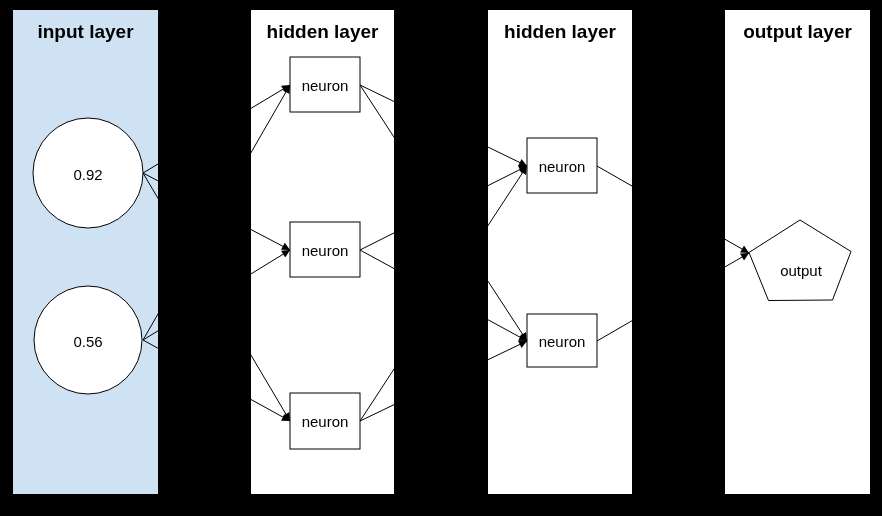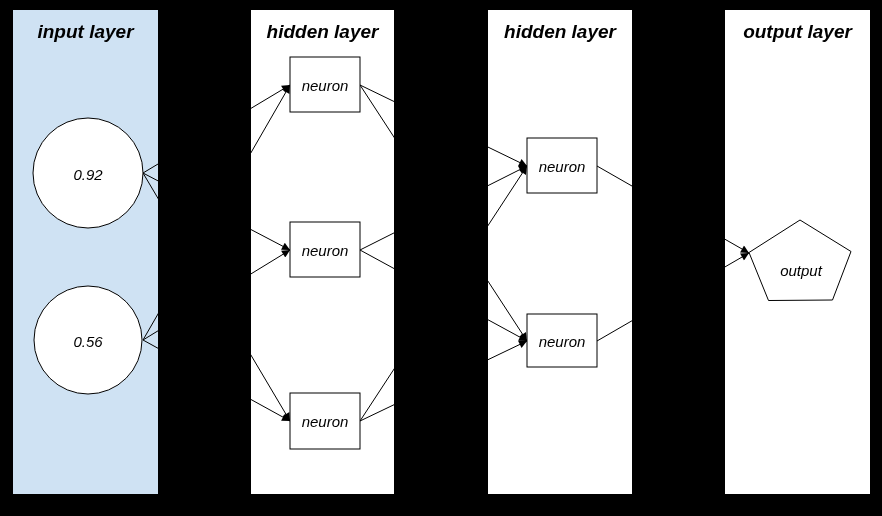--- a/index.html
+++ b/index.html
@@ -7,21 +7,20 @@
     padding: 0;
     background: #000000;
   }
   .canvas {
     position: relative;
     width: 882px;
     height: 516px;
     background: #a21caf;
     overflow: hidden;
     font-family: "Liberation Sans", sans-serif;
-    font-style: italic;
   }
   svg { display: block; }
   .layer-title {
     font-family: "Liberation Sans", sans-serif;
     font-size: 19px;
     font-weight: bold;
     fill: #000000;
   }
   .node-label {
     font-family: "Liberation Sans", sans-serif;

